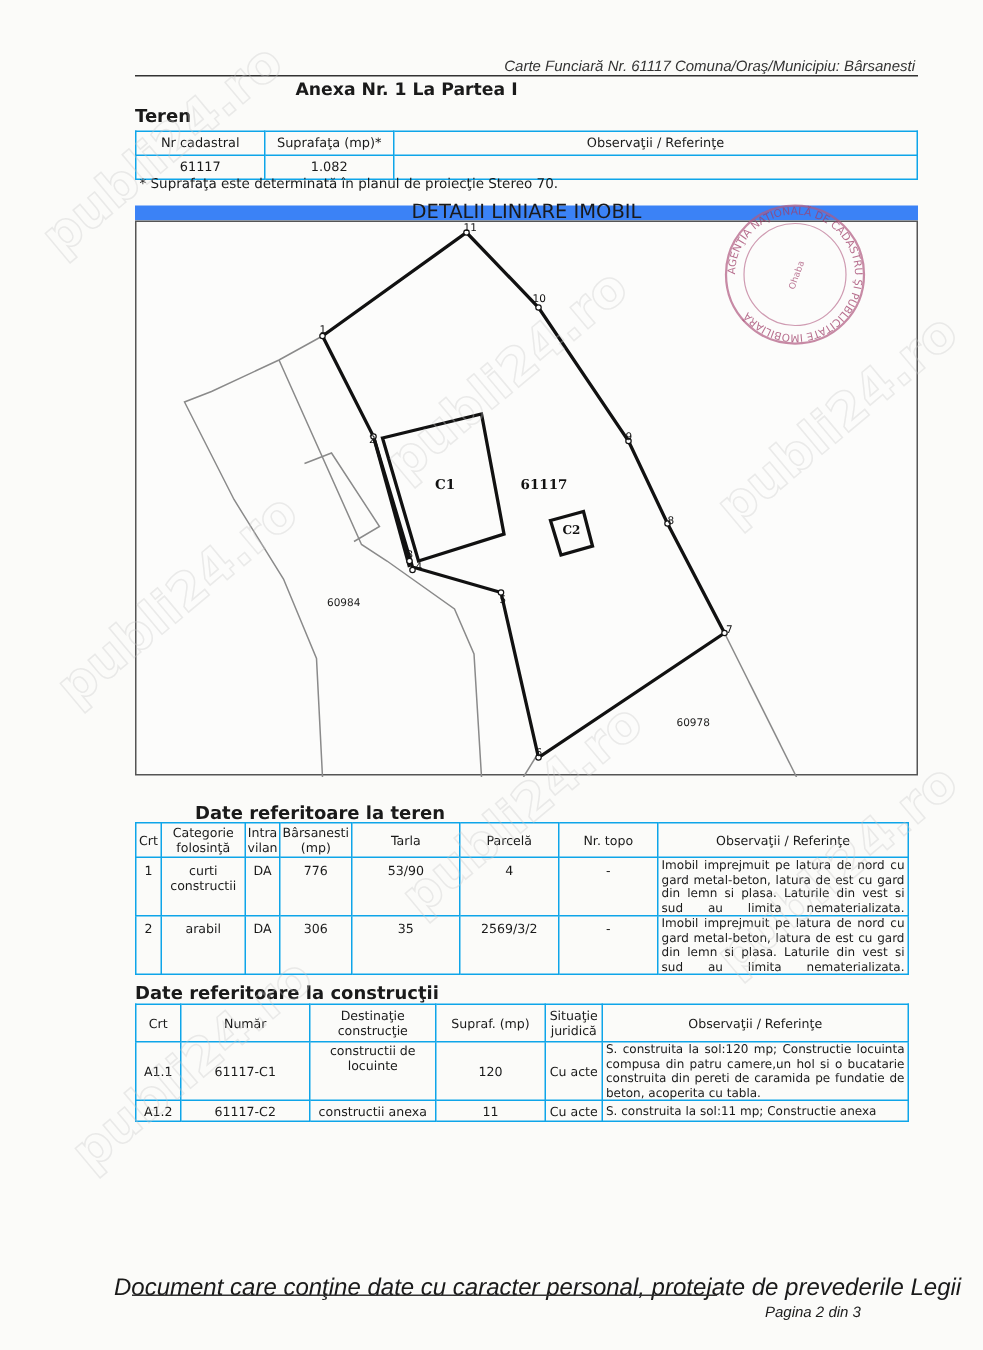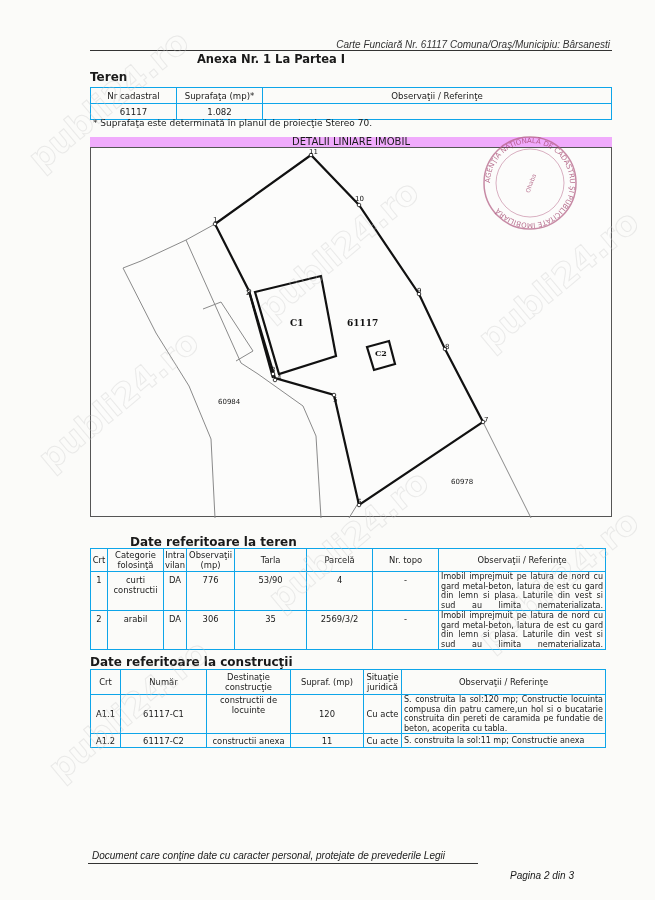--- a/index.html
+++ b/index.html
@@ -14,36 +14,36 @@
   .section-title { position: absolute; left: 90px; font-size: 12px; font-weight: bold; font-family: "DejaVu Sans", sans-serif; }
 
   table { border-collapse: collapse; position: absolute; font-family: "DejaVu Sans", sans-serif; font-size: 8.6px; }
   td, th { border: 1px solid #0ea5e9; font-weight: normal; text-align: center; vertical-align: middle; line-height: 10px; padding: 0 1px; }
 
   #teren-table { left: 90px; top: 87px; width: 522px; }
   #teren-table td, #teren-table th { height: 16px; }
 
   .footnote { position: absolute; left: 93px; top: 118px; font-size: 9px; font-family: "DejaVu Sans", sans-serif; }
 
-  .map-header { position: absolute; left: 90px; top: 137px; width: 522px; height: 10px; background: #f0abfc; font-size: 10px; text-align: center; line-height: 10px; font-family: "DejaVu Sans", sans-serif; }
+  .map-header { position: absolute; left: 90px; top: 137px; width: 522px; height: 10px; background: #3b82f6; font-size: 13px; text-align: center; line-height: 10px; font-family: "DejaVu Sans", sans-serif; }
   .map-box { position: absolute; left: 90px; top: 147px; width: 522px; height: 370px; border: 1px solid #555; background: #fcfcfb; }
   .map-box svg { position: absolute; left: 0; top: 0; }
 
   .stamp { position: absolute; left: 480px; top: 133px; width: 100px; height: 100px; }
 
   #land-table { left: 90px; top: 548px; width: 516px; }
   #land-table td, #land-table th { font-size: 8.4px; }
   #land-table .obs { text-align: justify; text-align-last: justify; font-size: 8px; line-height: 9.5px; vertical-align: top; padding: 0 2px; }
   #land-table .top { vertical-align: top; padding-top: 3px; }
 
   #cons-table { left: 90px; top: 669px; width: 516px; }
   #cons-table td, #cons-table th { font-size: 8.4px; }
   #cons-table .obs { text-align: justify; font-size: 8px; line-height: 9.5px; padding: 0 2px; }
 
-  .footer-text { position: absolute; left: 92px; top: 850px; font-size: 10px; font-style: italic; font-family: "Liberation Sans", sans-serif; }
+  .footer-text { position: absolute; left: 76px; top: 850px; font-size: 16px; font-style: italic; font-family: "Liberation Sans", sans-serif; }
   .footer-page { position: absolute; left: 510px; top: 850px; font-size: 10px; font-style: italic; font-family: "Liberation Sans", sans-serif; margin-top: 20px; }
   .footer-line { position: absolute; left: 88px; top: 863px; width: 390px; border-top: 1px solid #333; }
 
   .watermark { position: absolute; font-size: 34px; font-family: "DejaVu Sans", sans-serif; font-weight: bold; color: transparent; -webkit-text-stroke: 1px rgba(200,200,200,0.35); transform: rotate(-40deg); pointer-events: none; white-space: nowrap; }
 </style>
 </head>
 <body>
 
 <div class="page">
 
@@ -140,21 +140,21 @@
   </svg>
 
   <div class="section-title" style="top:535px;margin-left:40px;">Date referitoare la teren</div>
 
   <table id="land-table">
     <tbody>
         <tr style="height:23px">
       <th style="width:17px">Crt</th>
       <th style="width:56px">Categorie folosinţă</th>
       <th style="width:23px">Intra vilan</th>
-      <th style="width:48px">Observaţii (mp)</th>
+      <th style="width:48px">Bârsanesti (mp)</th>
       <th style="width:72px">Tarla</th>
       <th style="width:66px">Parcelă</th>
       <th style="width:66px">Nr. topo</th>
       <th>Observaţii / Referinţe</th>
     </tr>
     <tr style="height:38px">
       <td class="top">1</td>
       <td class="top">curti constructii</td>
       <td class="top">DA</td>
       <td class="top">776</td>

